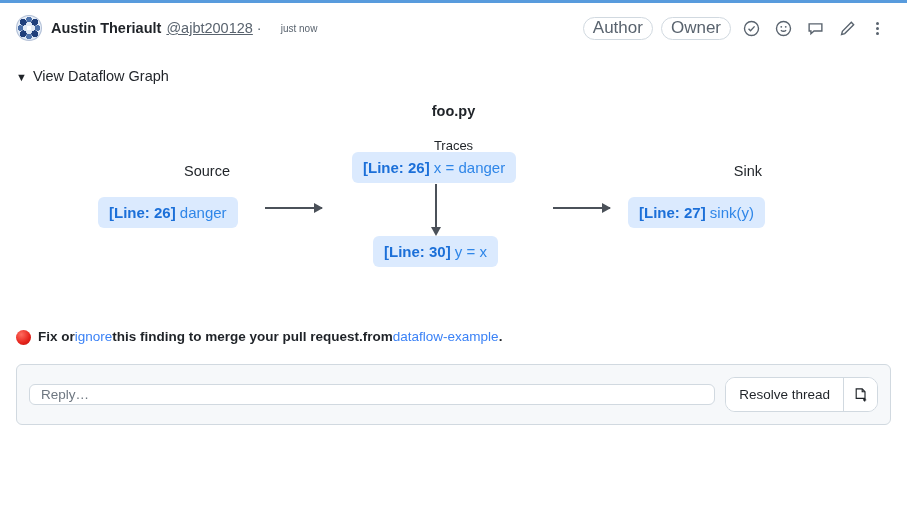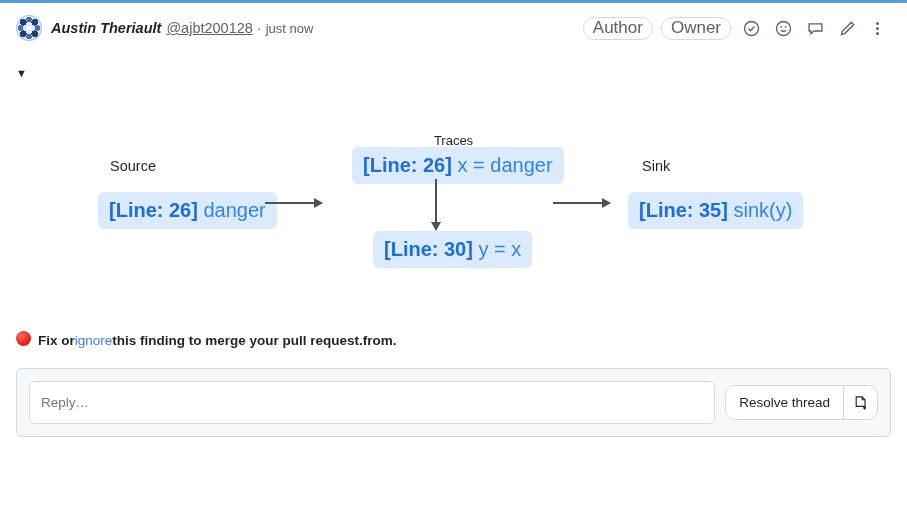--- a/index.html
+++ b/index.html
@@ -51,35 +51,35 @@
       radial-gradient(circle at 86% 50%, #4a6fa8 0 11%, rgba(255,255,255,0) 12%),
       linear-gradient(#e8eef7, #dce6f3);
     border: 1px solid rgba(31,63,122,.25);
     box-sizing: border-box;
   }
   .author-name {
     font-weight: bold;
     font-size: 14.5px;
     color: #1f2328;
     margin-right: 5px;
-    font-style: italic;
   }
   .author-handle {
     color: #59636e;
     font-size: 14.5px;
     text-decoration: underline;
   }
   .meta-sep {
     color: #59636e;
     font-size: 14.5px;
     margin: 0 4px;
   }
   .timestamp {
     color: #59636e;
-    font-size: 13px;
+    font-size: 10px;
+    margin-left: 15px;
   }
   .header-spacer { flex: 1 1 auto; }
 
   .badge {
     border: 1px solid #d1d9e0;
     border-radius: 2em;
     padding: 1px 9px 2px;
     font-size: 17px;
     color: #59636e;
     margin-left: 8px;
@@ -149,29 +149,29 @@
     left: 0; right: 0;
     top: 50px;
     text-align: center;
     font-size: 13px;
     color: #1f2328;
   }
   .col-label {
     position: absolute;
     font-size: 14.5px;
     color: #1f2328;
-    text-align: left;
+    text-align: right;
     white-space: nowrap;
   }
   .node {
     position: absolute;
     background: #dbeafe;
     border-radius: 6px;
     padding: 7px 11px;
-    font-size: 20px;
+    font-size: 15px;
     color: #2b7de9;
     white-space: nowrap;
     box-sizing: border-box;
   }
   .node b { font-weight: bold; color: #1b6fd8; }
   .node span { color: #2f86e8; }
 
   .arrow-h {
     position: absolute;
     height: 2px;
@@ -195,23 +195,23 @@
     position: absolute;
     bottom: -8px; left: -4px;
     border-top: 9px solid #4b5159;
     border-left: 5px solid transparent;
     border-right: 5px solid transparent;
   }
 
   
   .fix-line {
     display: flex;
-    align-items: flex-start;
+    align-items: center;
     padding: 0 16px;
-    margin-top: 18px;
+    margin-top: 9px;
     font-size: 13.5px;
     color: #1f2328;
     line-height: 20px;
     white-space: nowrap;
   }
   .red-dot {
     width: 15px; height: 15px;
     border-radius: 50%;
     background: radial-gradient(circle at 35% 30%, #ff6b5e 0%, #e5231b 60%, #b5130d 100%);
     margin-right: 7px;
@@ -229,21 +229,21 @@
     border: 1px solid #d1d9e0;
     border-radius: 6px;
     background: #f6f8fa;
     padding: 12px;
     display: flex;
     align-items: center;
     gap: 10px;
   }
   .reply-input {
     flex: 1 1 auto;
-    height: 43px;
+    height: 21px;
     border: 1px solid #d1d9e0;
     border-radius: 6px;
     background: #ffffff;
     font-family: "Liberation Sans", sans-serif;
     font-size: 13.5px;
     color: #8b5cf6;
     padding: 0 11px;
     box-sizing: border-box;
     outline: none;
   }
@@ -325,25 +325,27 @@
         <i></i>
         <i></i>
       </div>
     </div>
   </div>
 
   <div class="comment-body">
 
     <div class="disclosure">
       <span class="tri">▼</span>
+      <span>View Dataflow Graph</span>
     </div>
   </div>
 
   <div class="graph">
 
+    <div class="file-label">foo.py</div>
     <div class="traces-label">Traces</div>
 
     <div class="col-label" style="left:110px; top:75px; width:120px;">Source</div>
     <div class="col-label" style="left:642px; top:75px; width:120px;">Sink</div>
 
     <div class="node" style="left:98px; top:109px;">
       <b>[Line: 26]</b>
       <span>danger</span>
     </div>
 
@@ -351,35 +353,36 @@
       <b>[Line: 26]</b>
       <span>x = danger</span>
     </div>
 
     <div class="node" style="left:373px; top:148px;">
       <b>[Line: 30]</b>
       <span>y = x</span>
     </div>
 
     <div class="node" style="left:628px; top:109px;">
-      <b>[Line: 35]</b>
+      <b>[Line: 27]</b>
       <span>sink(y)</span>
     </div>
 
     <div class="arrow-h" style="left:265px; top:119px; width:57px;"></div>
     <div class="arrow-v" style="left:435px; top:96px; height:44px;"></div>
     <div class="arrow-h" style="left:553px; top:119px; width:57px;"></div>
   </div>
 
   <div class="fix-line">
     <span class="red-dot"></span>
     <b>Fix or </b>
       <a class="lnk" href="#">ignore</a>
       <b> this finding to merge your pull request. </b>
       <b> from </b>
+      <a class="lnk" href="#">dataflow-example</a>
       <b>.</b>
   </div>
 
   <div class="reply-wrap">
     <input class="reply-input" type="text" placeholder="Reply…" style="">
     <div class="btn-group">
       <button class="btn-resolve">Resolve thread</button>
       <button class="btn-icon">
         <svg width="16" height="16" viewBox="0 0 16 16" fill="none" stroke="currentColor" stroke-width="1.15">
           <path d="M3.2 1.9 H9.2 L12 4.7 V11.4 H3.2 Z"></path>

